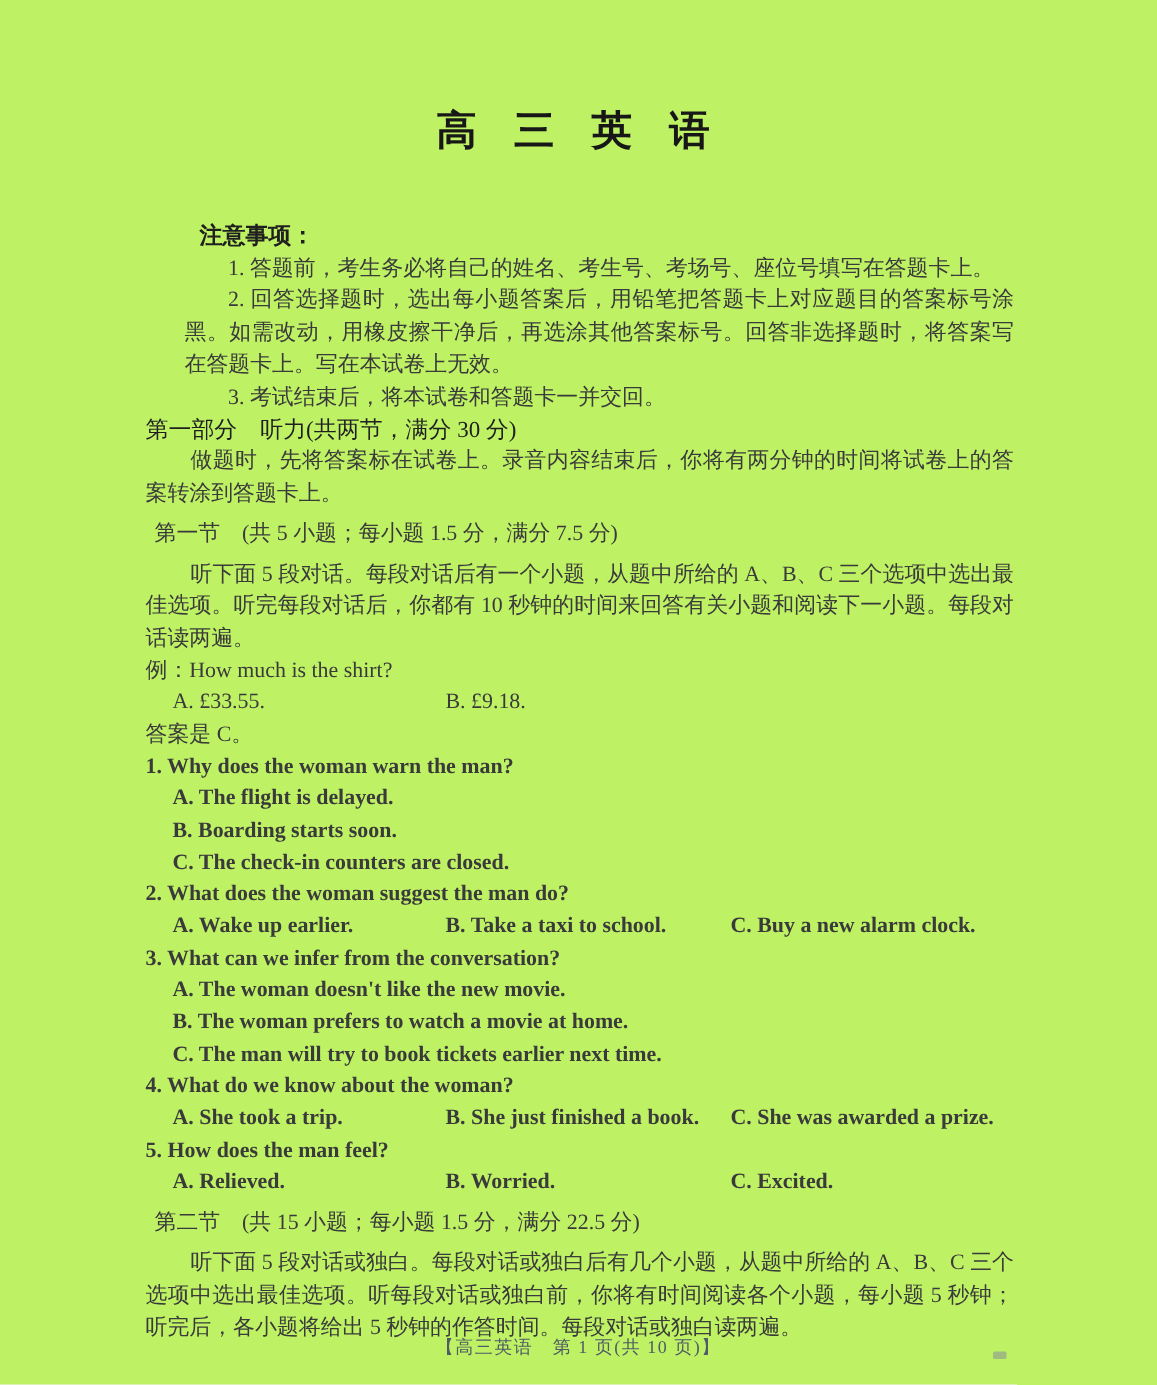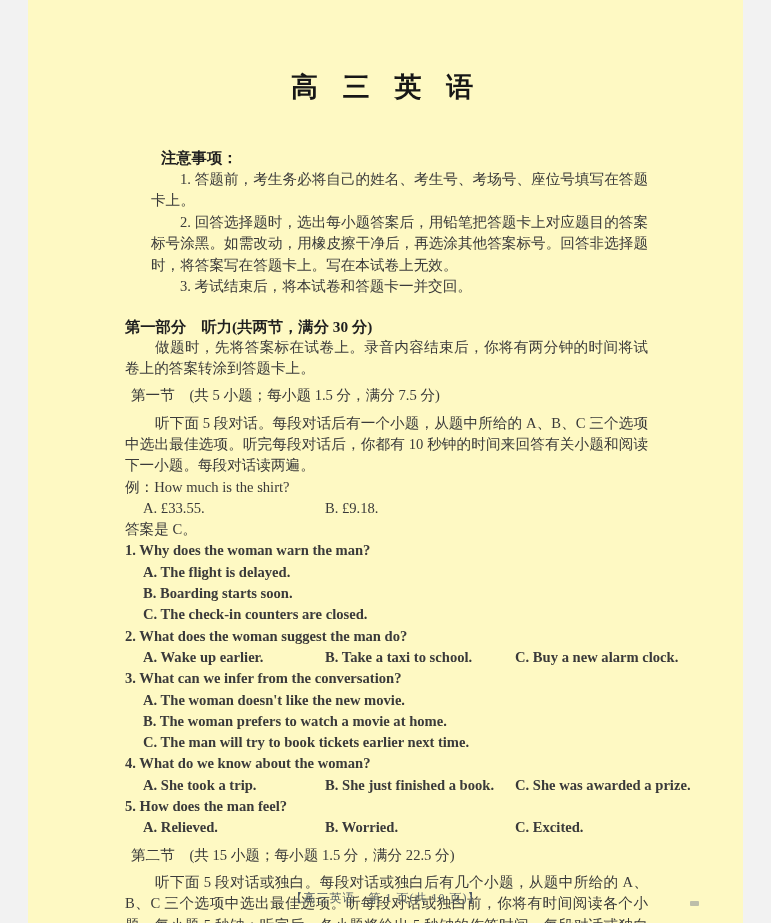--- a/index.html
+++ b/index.html
@@ -1,21 +1,21 @@
 <!DOCTYPE html>
 <html><head>
 <meta charset="utf-8">
 <title>高三英语</title>
 <style>
   html,body{margin:0;padding:0;background:#f2f2f2;}
   .page{
     position:relative;
-    width:715px;height:923px;
+    width:771px;height:923px;
     margin:0 auto;
-    background:#fef9c3;
+    background:#bef264;
     box-sizing:border-box;
     padding:68px 95px 0 97px;
     font-family:"Liberation Serif","DejaVu Serif",serif;
     font-size:14.6px;
     line-height:21.3px;
     color:#3a3a3a;
     overflow:hidden;
   }
   .title{
     margin:0;
@@ -35,22 +35,21 @@
     line-height:21.5px;
     margin-left:10px;
   }
   .notice p{
     margin:0;
     text-indent:29px;
     text-align:justify;
     line-height:21.5px;
   }
   .part-heading{
-    margin-top:18px;
-    font-weight:bold;
+    font-weight:normal;
     font-size:15.3px;
     color:#1f1f1f;
   }
   p.indent{
     margin:0;
     text-indent:30px;
     text-align:justify;
   }
   .section-heading{margin:6px;}
   .plain-line{margin:0;}

